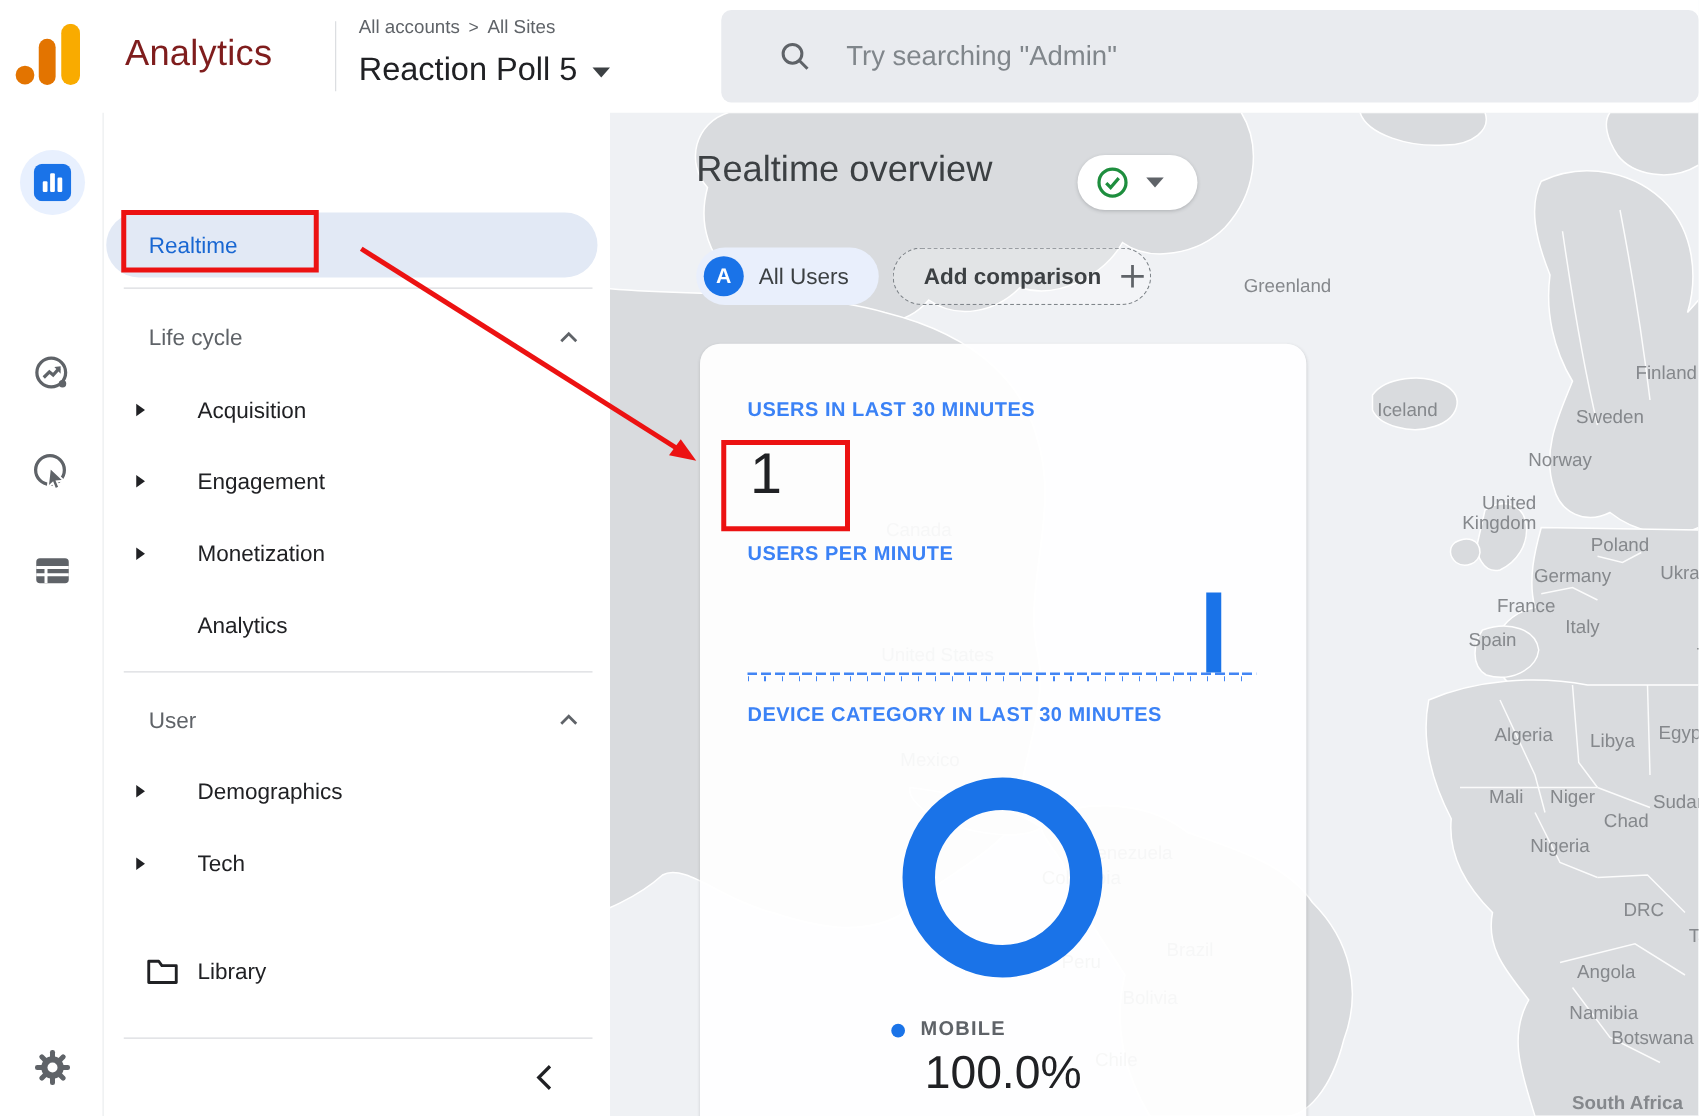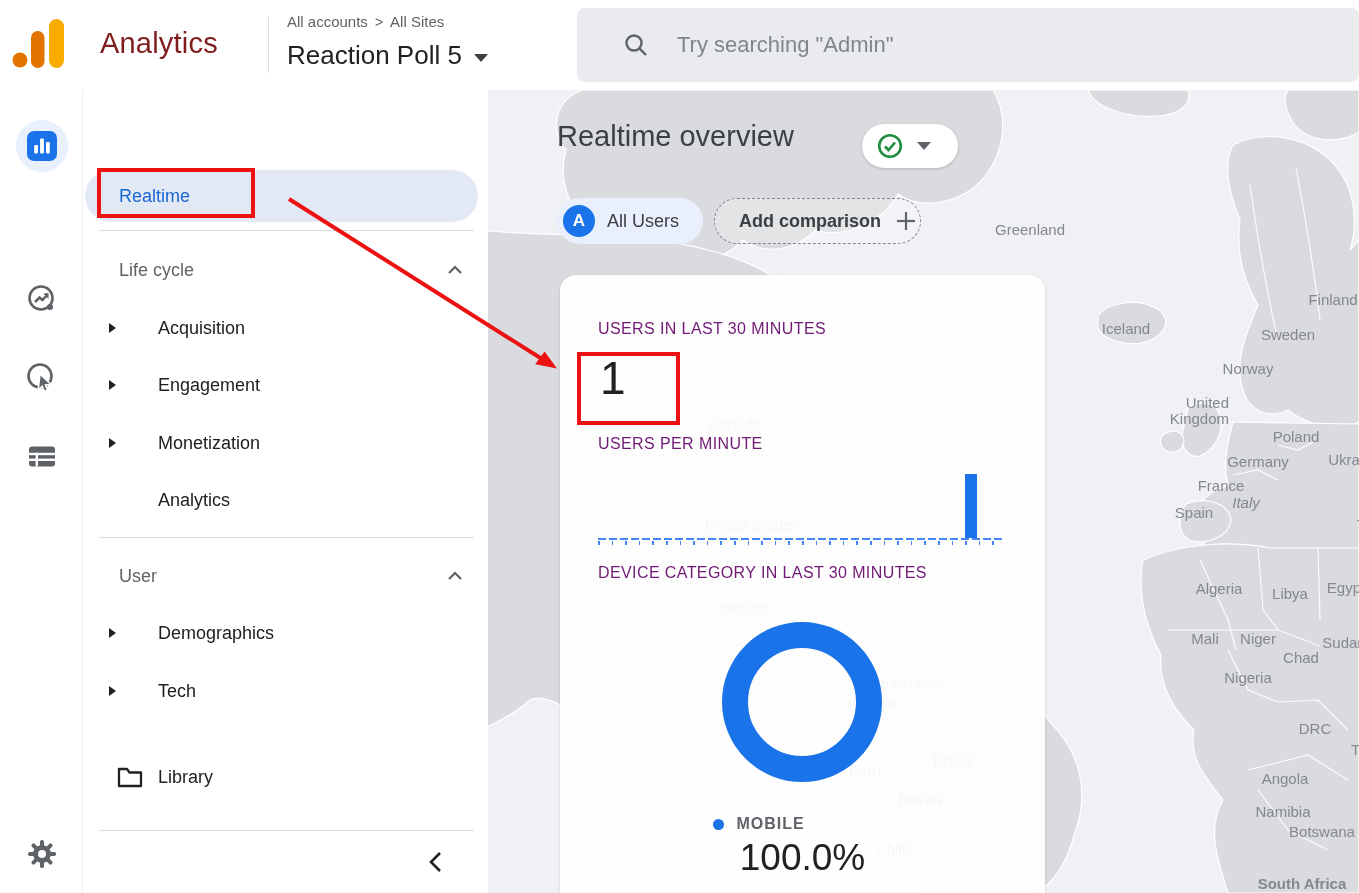--- a/index.html
+++ b/index.html
@@ -61,21 +61,21 @@
   .chip-avatar { width:32px; height:32px; margin-left:6px; border-radius:50%; background:#1a73e8; color:#fff; font-size:17px; font-weight:700;
       display:flex; align-items:center; justify-content:center; }
   .chip-all-users .chip-lbl { margin-left:12px; font-size:18px; color:#3c4043; }
   .chip-add { left:226px; width:207px; border:1px dashed #80868b; background:rgba(255,255,255,.25); }
   .chip-add .chip-lbl { margin-left:24px; font-size:18px; font-weight:700; color:#3c4043; }
   .chip-add svg { margin-left:14px; }
 
   
   .card { position:absolute; left:72px; top:185px; width:485px; height:645px; background:rgba(255,255,255,.93);
       border-radius:16px; box-shadow:0 1px 3px rgba(0,0,0,.14); }
-  .metric-label { position:absolute; left:38px; font-size:16px; font-weight:400; color:#701a75; letter-spacing:.4px;text-align:right; }
+  .metric-label { position:absolute; left:38px; font-size:16px; font-weight:700; color:#3b82f6; letter-spacing:.4px;text-align:right; }
   .big-value { position:absolute; left:40px; top:76px; font-size:46px; font-weight:400; color:#202124; }
   .upm-chart { position:absolute; left:38px; top:199px; width:407px; height:64px; }
   .upm-base { position:absolute; left:0; right:0; bottom:-2px; height:2px;
       background:repeating-linear-gradient(90deg,#4285f4 0 8px,transparent 8px 11px); }
   .upm-ticks { position:absolute; left:0; right:0; bottom:-7px; height:4px;
       background:repeating-linear-gradient(90deg,#4285f4 0 1.5px,transparent 1.5px 13.6px); }
   .upm-bar { position:absolute; bottom:0; width:12px; background:#1a73e8; }
   .donut { position:absolute; left:162px; top:347px; width:160px; height:160px; border-radius:50%; border:26px solid #1a73e8; }
   .legend-row { position:absolute; left:0; top:540px; width:398px; display:flex; align-items:center; justify-content:center; }
   .legend-dot { width:11px; height:11px; border-radius:50%; background:#1a73e8; margin-right:12px; }
@@ -271,21 +271,21 @@
       <span class="map-label" style="left: 542px; top: 139px;">Greenland</span>
       <span class="map-label" style="left: 638px; top: 238px;">Iceland</span>
       <span class="map-label" style="left: 845px; top: 209px;">Finland</span>
       <span class="map-label" style="left: 800px; top: 244px;">Sweden</span>
       <span class="map-label" style="left: 760px; top: 278px;">Norway</span>
       <span class="map-label wrap" style="left: 705px; top: 321px; width: 72px;">United Kingdom</span>
       <span class="map-label" style="left: 808px; top: 346px;">Poland</span>
       <span class="map-label" style="left: 770px; top: 371px;">Germany</span>
       <span class="map-label" style="left: 866px; top: 369px;">Ukraine</span>
       <span class="map-label" style="left: 733px; top: 395px;">France</span>
-      <span class="map-label" style="left: 758px; top: 412px; font-style: italic;">Italy</span>
+      <span class="map-label" style="left: 778px; top: 412px;">Italy</span>
       <span class="map-label" style="left: 706px; top: 422px;">Spain</span>
       <span class="map-label" style="left: 892px; top: 434px;">Turkey</span>
       <span class="map-label" style="left: 731px; top: 498px;">Algeria</span>
       <span class="map-label" style="left: 802px; top: 503px;">Libya</span>
       <span class="map-label" style="left: 858px; top: 497px;">Egypt</span>
       <span class="map-label" style="left: 717px; top: 548px;">Mali</span>
       <span class="map-label" style="left: 770px; top: 548px;">Niger</span>
       <span class="map-label" style="left: 856px; top: 552px;">Sudan</span>
       <span class="map-label" style="left: 813px; top: 567px;">Chad</span>
       <span class="map-label" style="left: 760px; top: 587px;">Nigeria</span>

